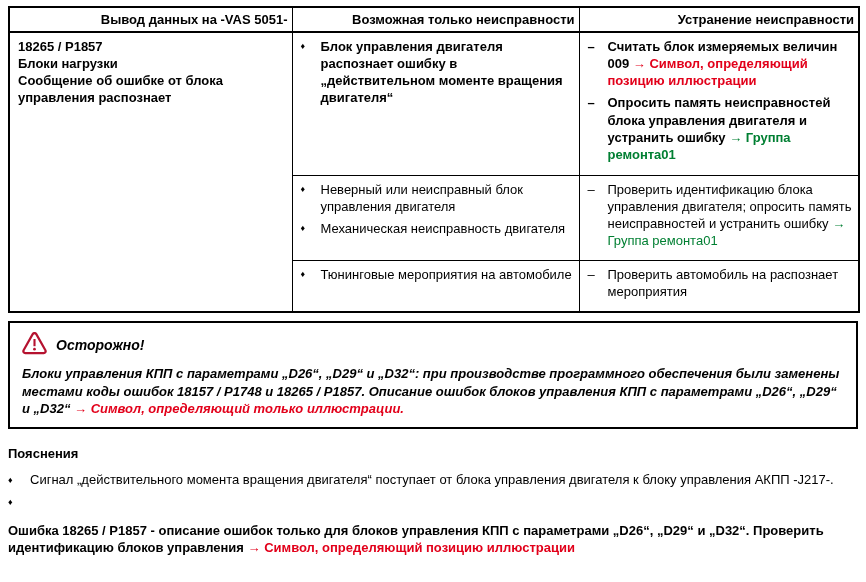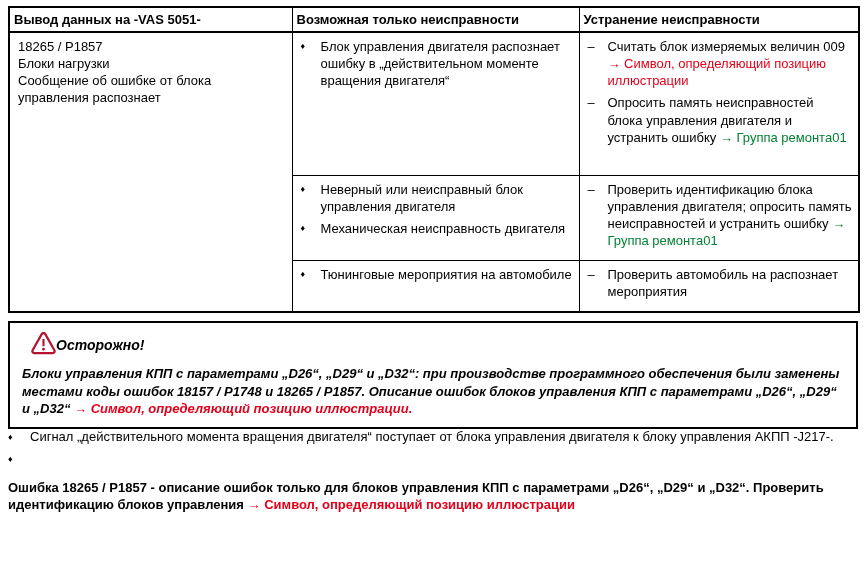--- a/index.html
+++ b/index.html
@@ -19,38 +19,38 @@
 
   .lead{font-weight:bold;line-height:1.3;margin:2px 0 13px;}
   .red{color:var(--link-red);}
   .green{color:var(--link-green);}
   a.pseudo{text-decoration:none;cursor:pointer;}
 
   table.fault{border-collapse:collapse;width:850px;table-layout:fixed;}
   table.fault{border:2px solid #000;}
   table.fault th,table.fault td{border:1px solid #000;}
   table.fault th{
-    border-bottom:2px solid #000;font-weight:bold;text-align:left;
+    border-bottom:2px solid #000;font-weight:bold;text-align:right;
     padding:4px 4px;font-size:13px;
   }
   table.fault td{vertical-align:top;padding:5px 6px 4px 8px;line-height:1.32;}
   col.c1{width:283px;}col.c2{width:287px;}col.c3{width:280px;}
-  tr.r1{height:143px;}tr.r2{height:85px;}tr.r3{height:52px;}
+  tr.r1{height:143px;font-weight:bold;}tr.r2{height:85px;}tr.r3{height:52px;}
 
   .li{display:flex;margin:0 0 5px;}
   .li:last-child{margin-bottom:0;}
   .li .marker{flex:0 0 20px;width:20px;}
   .marker.diamond{font-size:9px;padding-top:3px;}
   .cell-lines div{line-height:1.32;}
 
   .warning{
     border:2px solid #000;width:850px;margin:8px 0 0;
     padding:7px 12px 9px;
   }
-  .warning-head{display:flex;align-items:center;margin:2px 0 7px;text-align:right;}
+  .warning-head{display:flex;align-items:center;margin:2px 0 7px;}
   .warning-head .w-icon{flex:0 0 34px;}
   .warning-title{font-style:italic;font-weight:bold;font-size:14px;}
   .warning-body{font-weight:bold;font-style:italic;line-height:1.35;}
 
   .notes-heading{font-weight:bold;margin:17px 0 11px;}
   .notes .li{margin-bottom:7px;}
   .notes .li .marker{flex:0 0 22px;}
 
   .outro{font-weight:bold;line-height:1.3;margin:16px 0 0;}
 </style>
@@ -138,23 +138,24 @@
     <div class="warning-head">
       <span class="w-icon">
         <svg width="25" height="23" viewBox="0 0 25 23">
           <path d="M10.7 2.1 L1.6 18.2 a1.9 1.9 0 0 0 1.65 2.85 h18.5 a1.9 1.9 0 0 0 1.65-2.85 L14.3 2.1 a2.05 2.05 0 0 0-3.6 0 Z" fill="#ffffff" stroke="#b5122f" stroke-width="2.2" stroke-linejoin="round"></path>
           <rect x="11.45" y="7" width="2.1" height="7.2" fill="#b5122f"></rect>
           <circle cx="12.5" cy="17.2" r="1.35" fill="#b5122f"></circle>
         </svg>
       </span>
       <span class="warning-title">Осторожно!</span>
     </div>
-    <div class="warning-body"><span>Блоки управления КПП с параметрами „D26“, „D29“ и „D32“: при производстве программного обеспечения были заменены местами коды ошибок 18157 / P1748 и 18265 / P1857. Описание ошибок блоков управления КПП с параметрами „D26“, „D29“ и „D32“ </span><a class="pseudo red">→ Символ, определяющий позицию иллюстрации.</a></div>
+    <div class="warning-body"><span>Блоки управления КПП с параметрами „D26“, „D29“ и „D32“: при производстве программного обеспечения были заменены местами коды ошибок 18157 / P1748 и 18265 / P1857. Описание ошибок блоков управления КПП с параметрами „D26“, „D29“ и „D32“ </span><a class="pseudo red">→ Символ, определяющий только иллюстрации.</a></div>
   </div>
 
+  <div class="notes-heading">Пояснения</div>
 
   <div class="notes">
     <div class="li">
       <span class="marker diamond">♦</span>
       <span>Сигнал „действительного момента вращения двигателя“ поступает от блока управления двигателя к блоку управления АКПП -J217-.</span>
     </div>
     <div class="li">
       <span class="marker diamond">♦</span>
     </div>
   </div>

